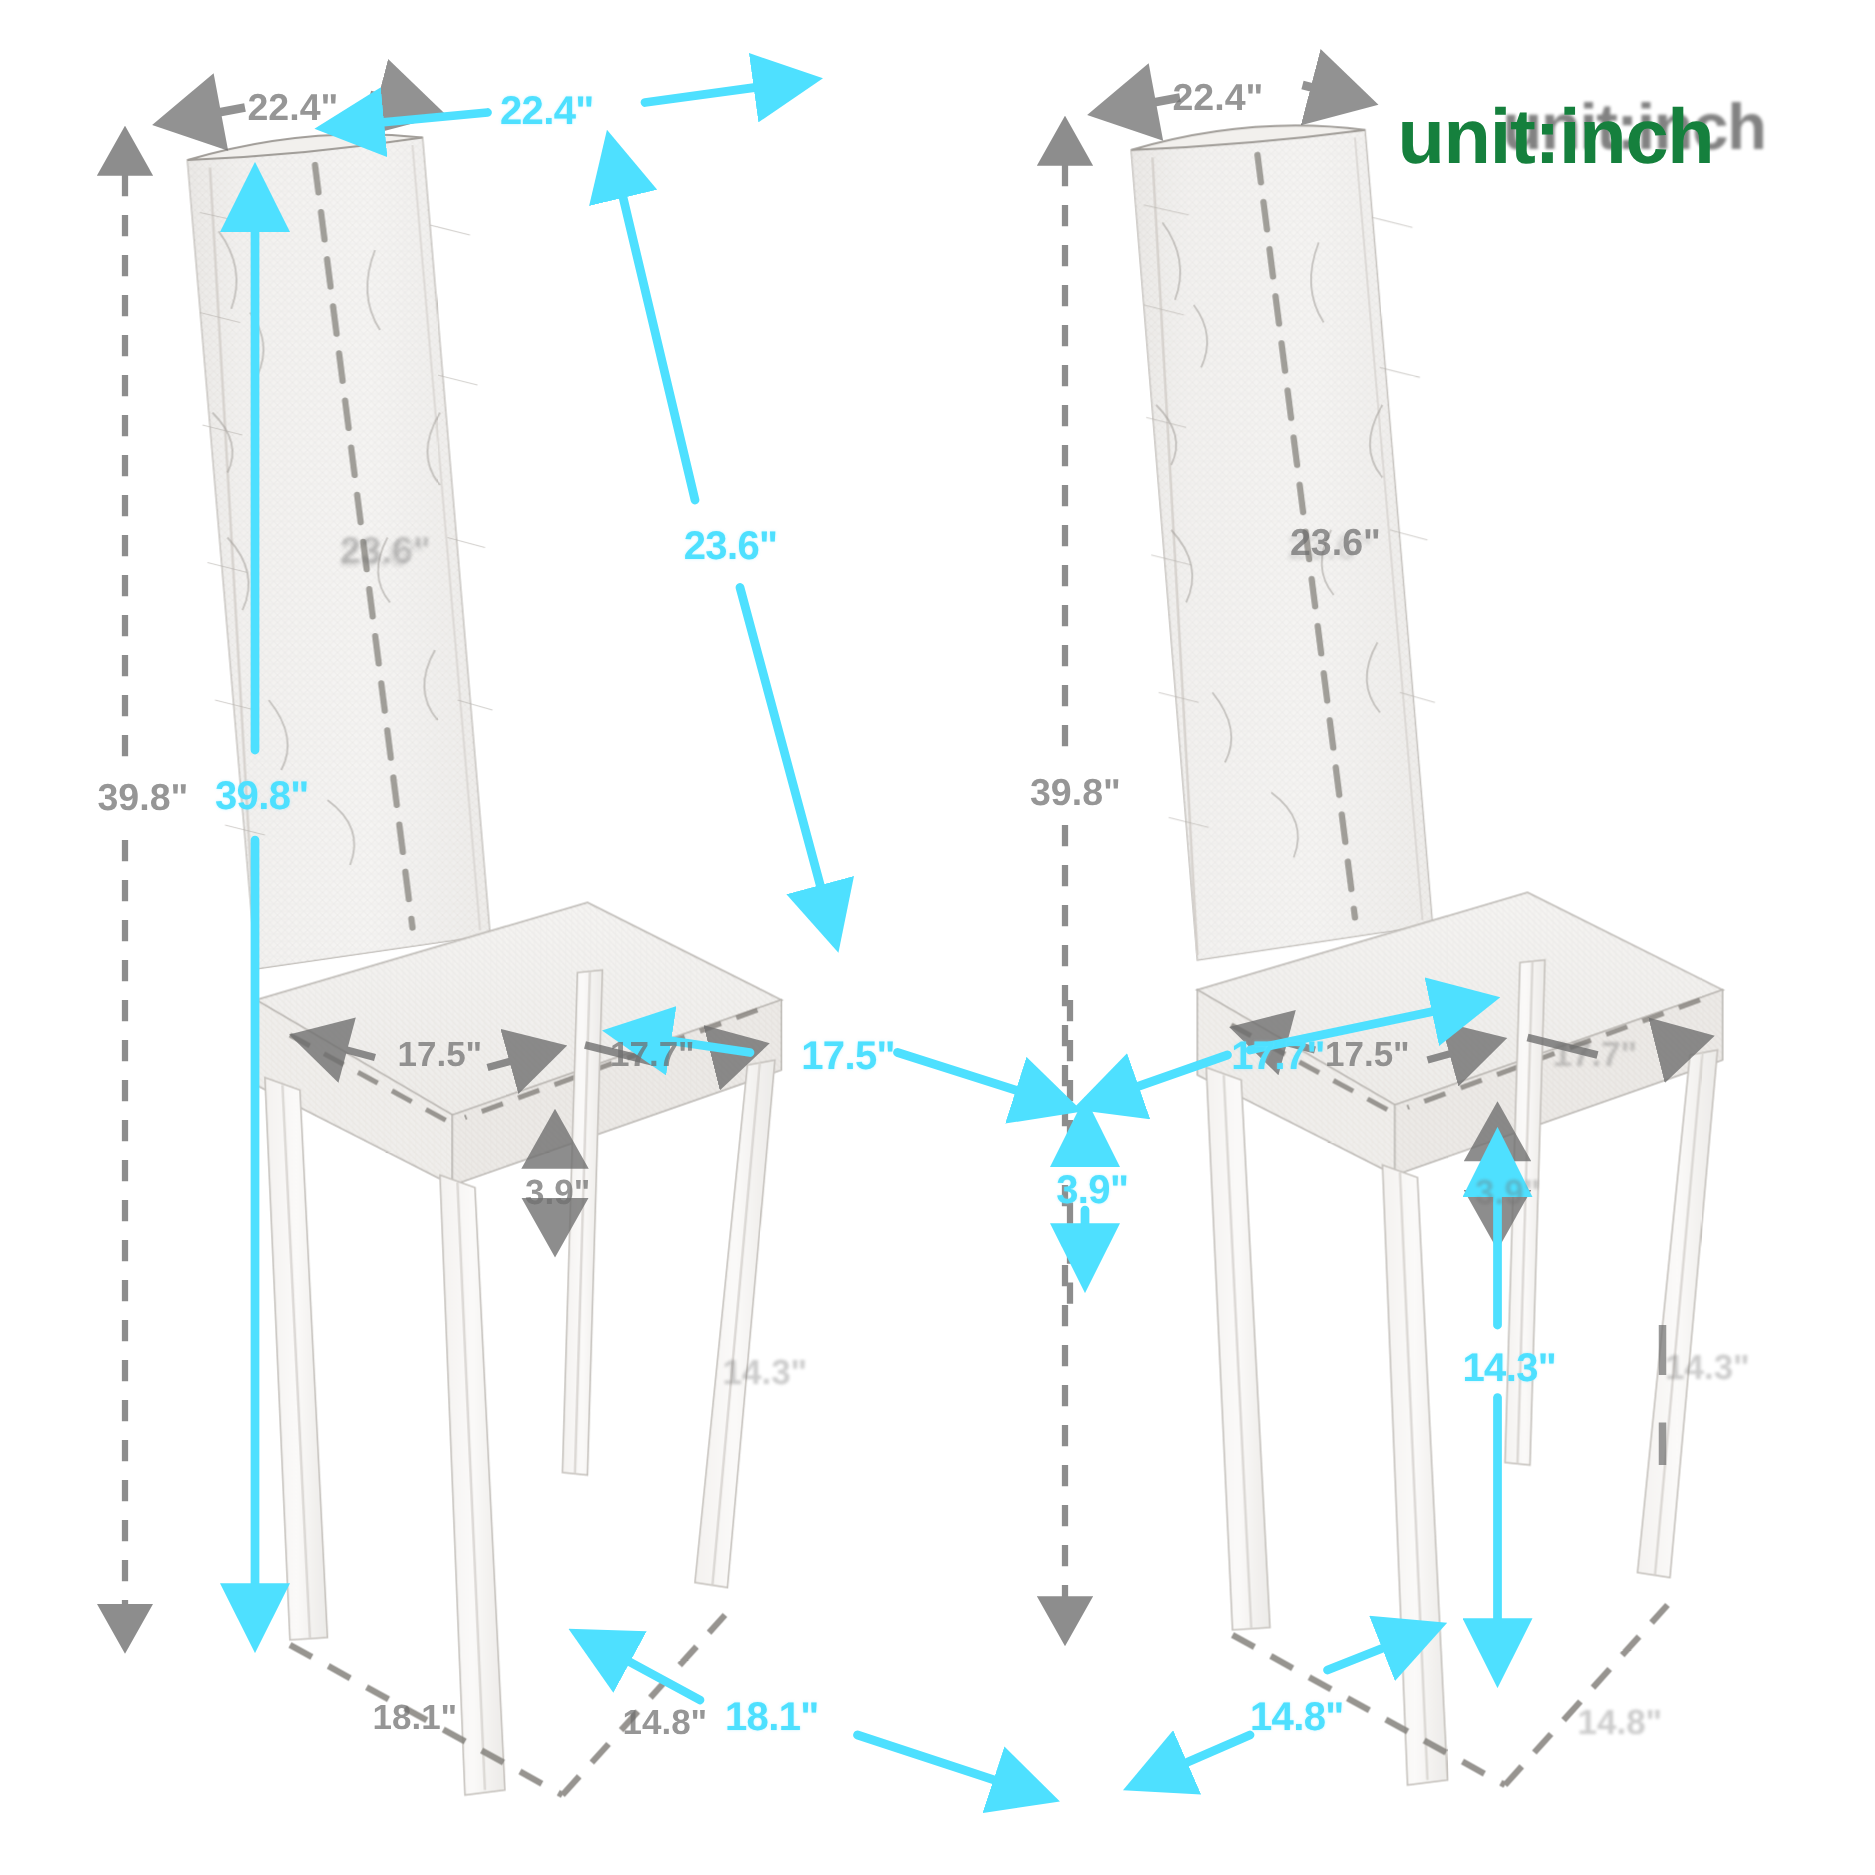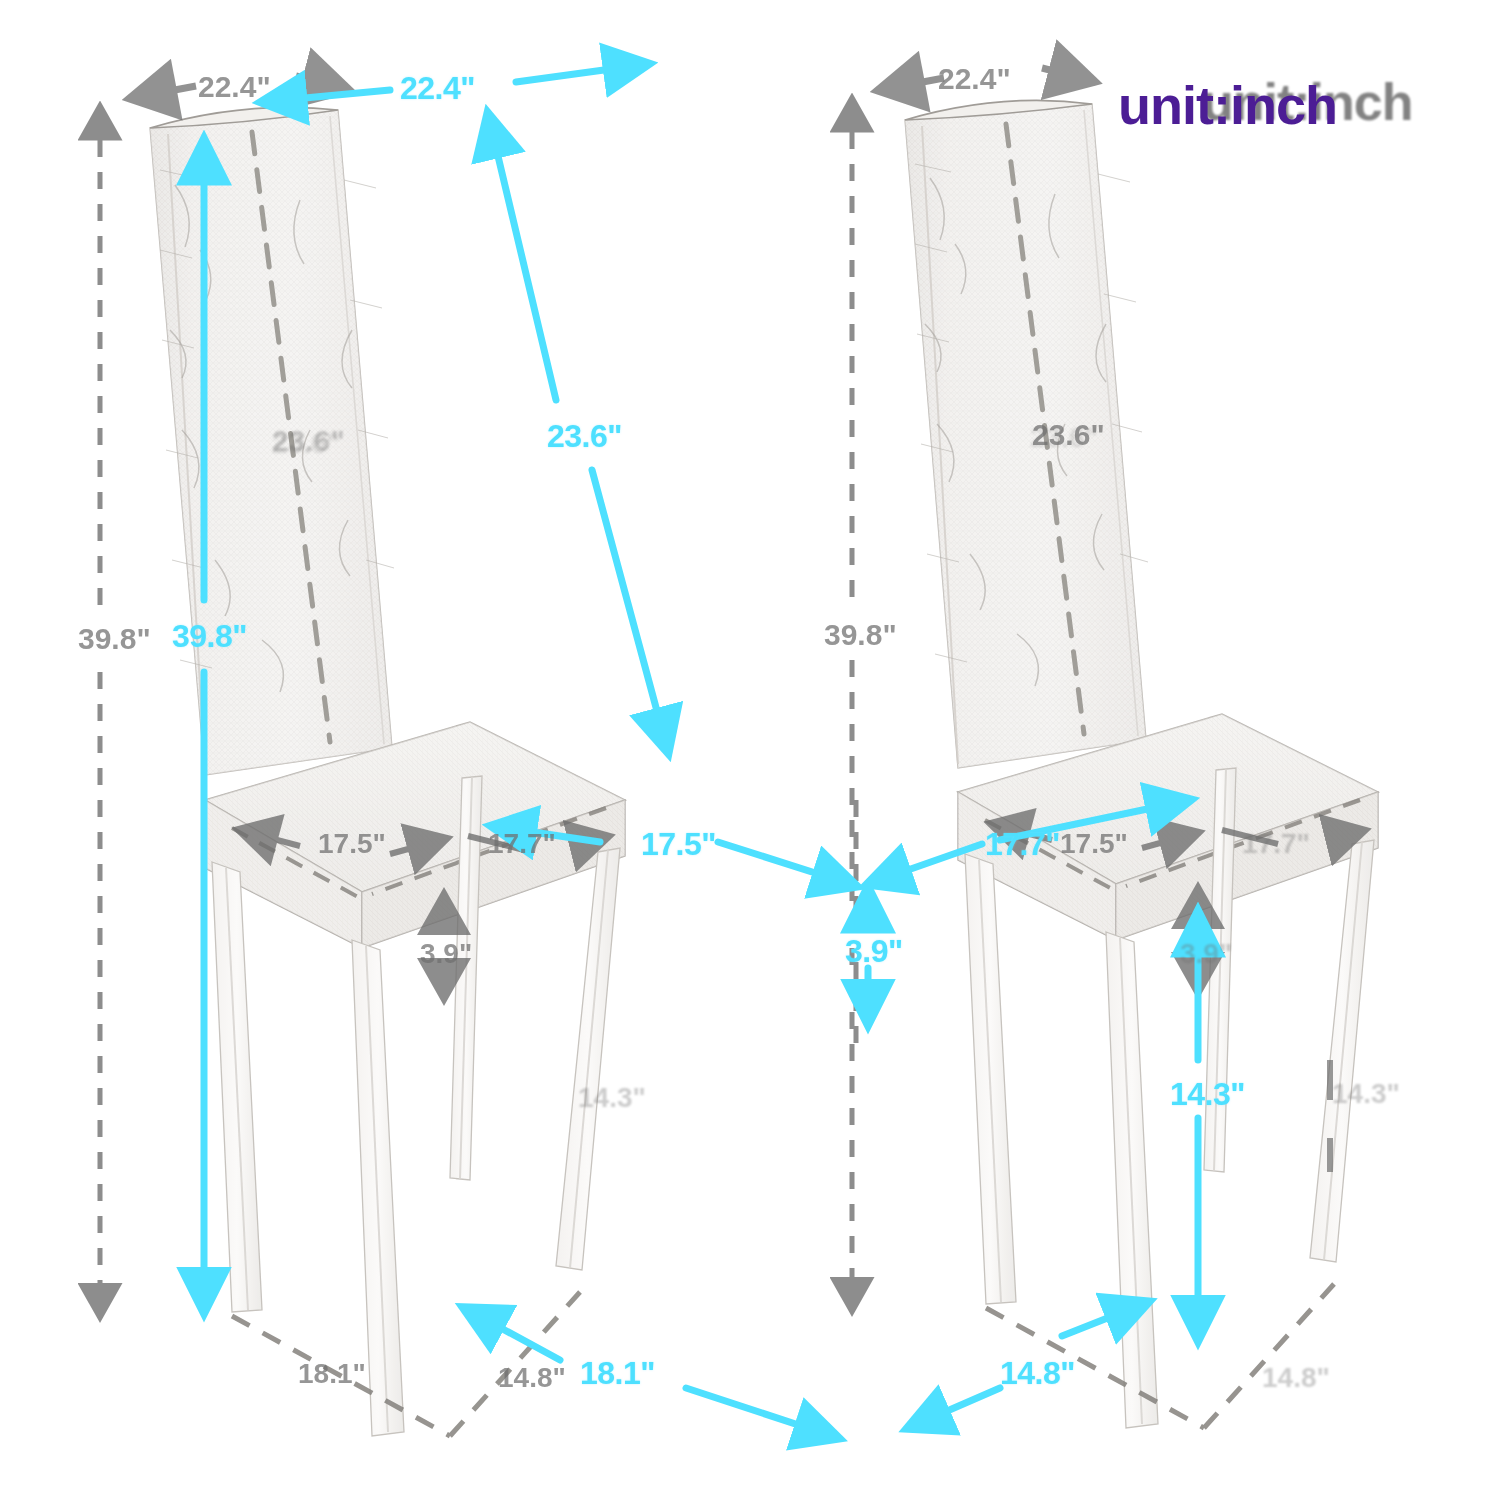--- a/index.html
+++ b/index.html
@@ -46,21 +46,21 @@
   }
   .dim-gray.faint { opacity: .35; filter: blur(1.1px); }
   .dim-gray.vfaint { opacity: .2; filter: blur(1.6px); }
 
   .unit-label {
     position: absolute;
     font-weight: bold;
     font-family: "Liberation Sans", sans-serif;
     white-space: nowrap;
   }
-  .unit-cyan { color: #4c1d95; font-size: 54px; letter-spacing: -1px; }
+  .unit-cyan { color: #15803d; font-size: 62px; letter-spacing: -1px; }
   .unit-gray {
     color: #5f5f5f; font-size: 52px; opacity: .78;
     filter: blur(1.2px); letter-spacing: -1px;
   }
 </style>
 </head>
 <body>
 
 <div id="stage">
 

